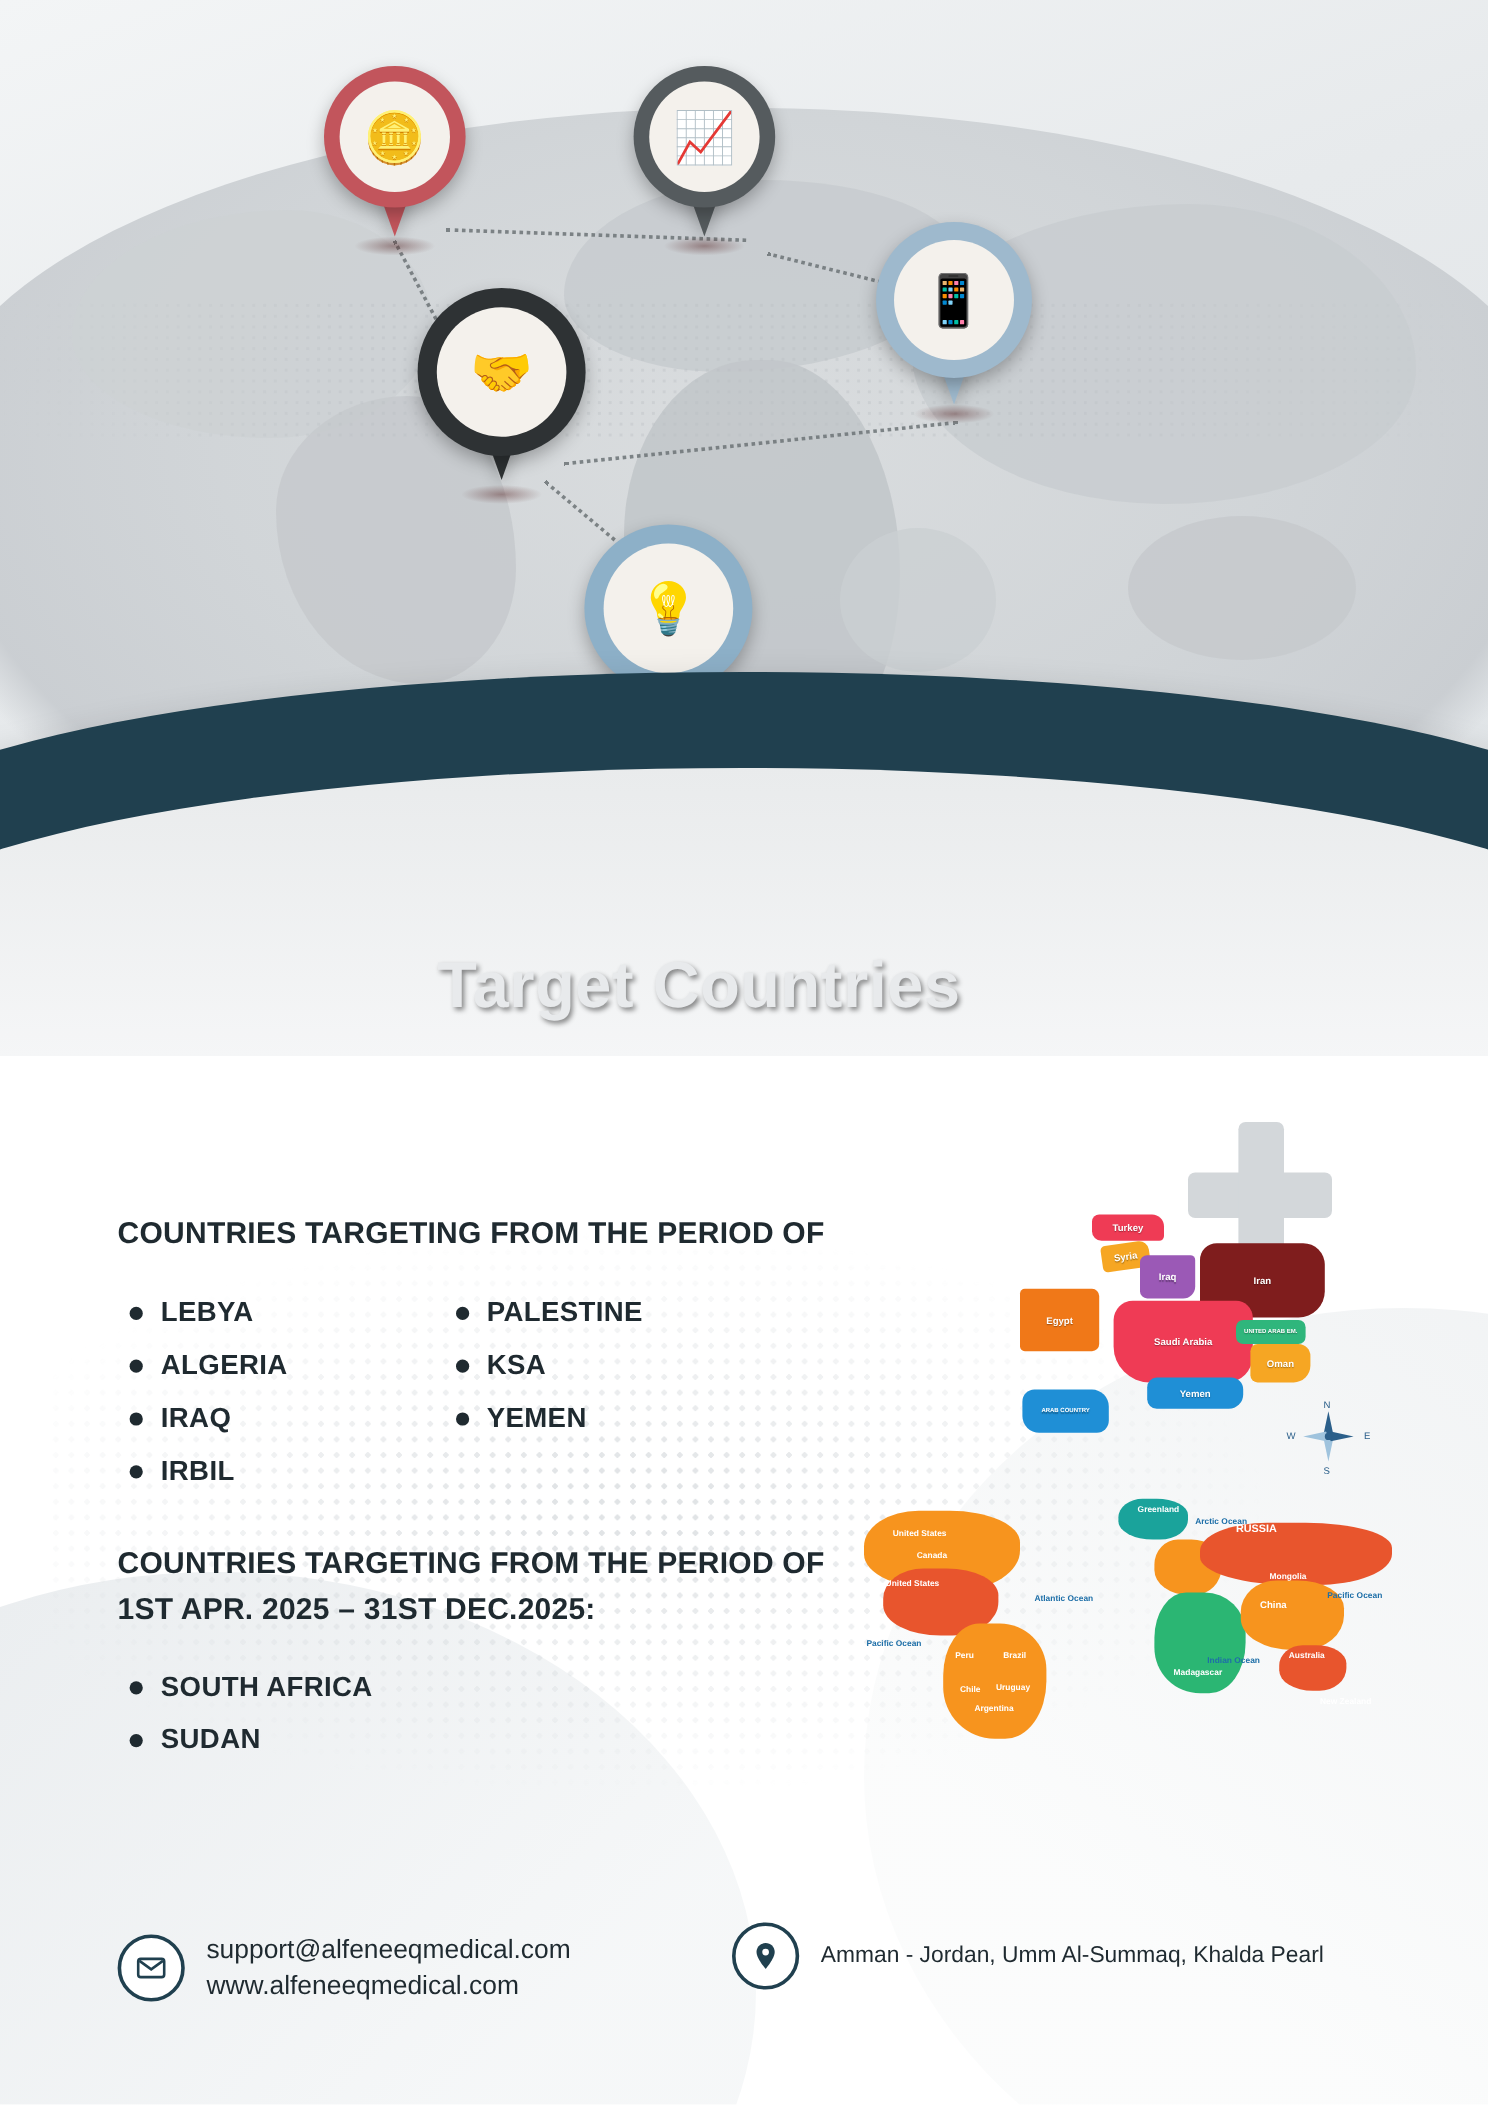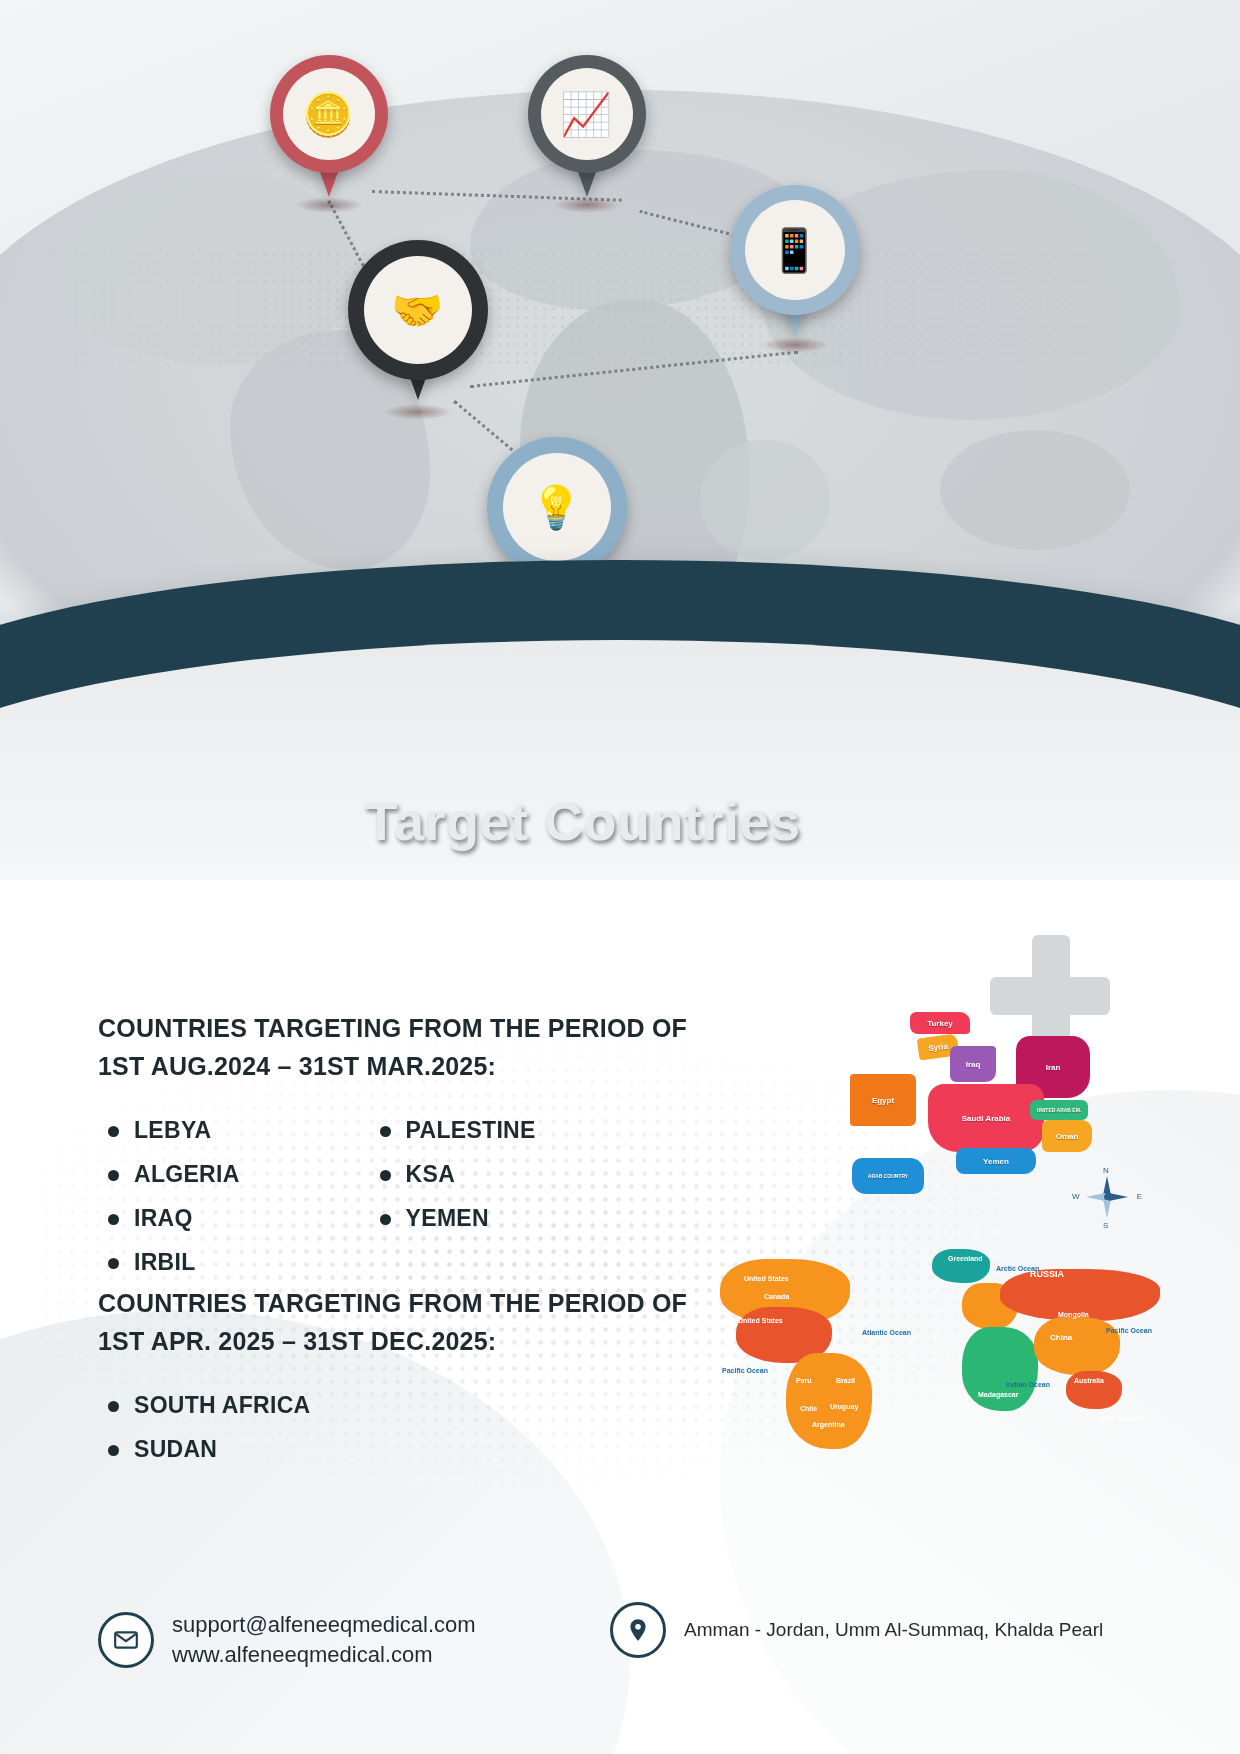--- a/index.html
+++ b/index.html
@@ -349,21 +349,20 @@
   </div>
 
   <div class="plus-mark">
     <span class="h"></span>
       <span class="v"></span>
   </div>
 
   <div class="section" style="left:98px; top:1010px; width:720px;">
     <div class="sec-title">
       <div>COUNTRIES TARGETING FROM THE PERIOD OF</div>
-      <div>1ST AUG.2024 – 31ST MAR.2025:</div>
     </div>
     <div class="cols">
       <ul class="countries">
         <li>LEBYA</li>
         <li>ALGERIA</li>
         <li>IRAQ</li>
         <li>IRBIL</li>
       </ul>
       <ul class="countries">
         <li>PALESTINE</li>
@@ -383,21 +382,21 @@
         <li>SOUTH AFRICA</li>
         <li>SUDAN</li>
       </ul>
     </div>
   </div>
 
   <div class="me-map">
     <div class="sh" style="left:70px; top:12px; width:60px; height:22px; background:#ef3b55; border-radius:6px 10px 4px 8px;">Turkey</div>
     <div class="sh" style="left:78px; top:36px; width:40px; height:22px; background:#f6a623; border-radius:4px 8px 6px 4px; transform:rotate(-8deg);">Syria</div>
     <div class="sh" style="left:110px; top:46px; width:46px; height:36px; background:#9b59b6; border-radius:6px 4px 10px 6px;">Iraq</div>
-    <div class="sh" style="left:176px; top:36px; width:74px; height:62px; background:#be185d; border-radius:14px 18px 22px 10px;">Iran</div>
+    <div class="sh" style="left:160px; top:36px; width:104px; height:62px; background:#7f1d1d; border-radius:14px 18px 22px 10px;">Iran</div>
     <div class="sh" style="left:10px; top:74px; width:66px; height:52px; background:#f07818; border-radius:4px 6px 6px 4px;">Egypt</div>
     <div class="sh" style="left:88px; top:84px; width:116px; height:68px; background:#ef3b55; border-radius:16px 14px 22px 30px;">Saudi Arabia</div>
     <div class="sh" style="left:190px; top:100px; width:58px; height:20px; background:#2fb67c; border-radius:6px; font-size:5px;">UNITED ARAB EM.</div>
     <div class="sh" style="left:202px; top:120px; width:50px; height:32px; background:#f6a623; border-radius:6px 10px 14px 6px;">Oman</div>
     <div class="sh" style="left:116px; top:148px; width:80px; height:26px; background:#1f8fd6; border-radius:8px 10px 12px 8px;">Yemen</div>
     <div class="sh" style="left:12px; top:158px; width:72px; height:36px; background:#1f8fd6; border-radius:10px 14px 10px 14px; font-size:5px;">ARAB COUNTRY</div>
 
     <div class="compass">
       <svg viewBox="0 0 54 54" width="54" height="54" aria-hidden="true">
         <polygon points="27,6 31,25 27,27 23,25" fill="#2b5f8a"></polygon>

